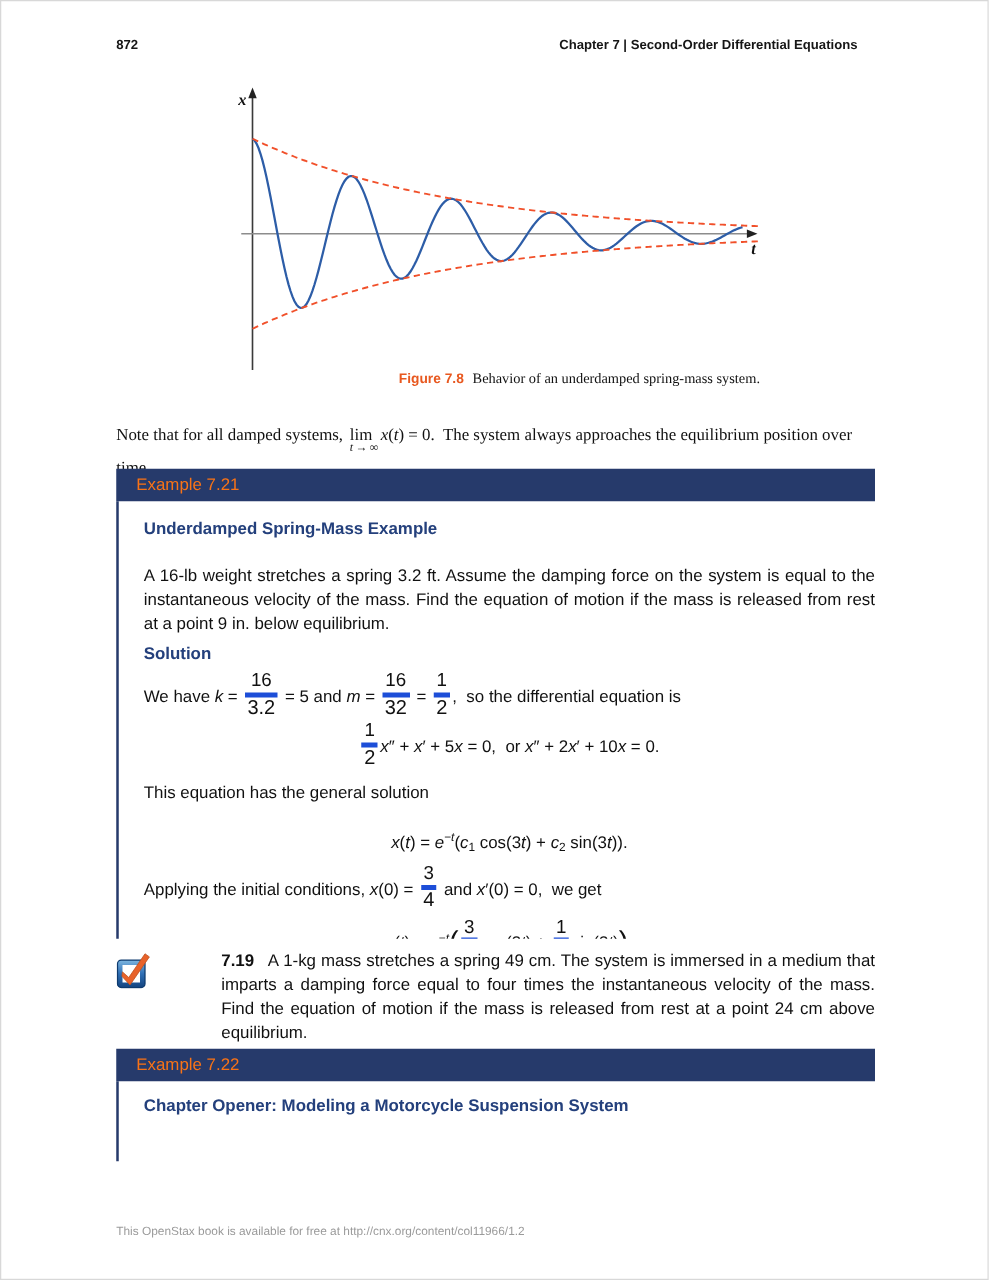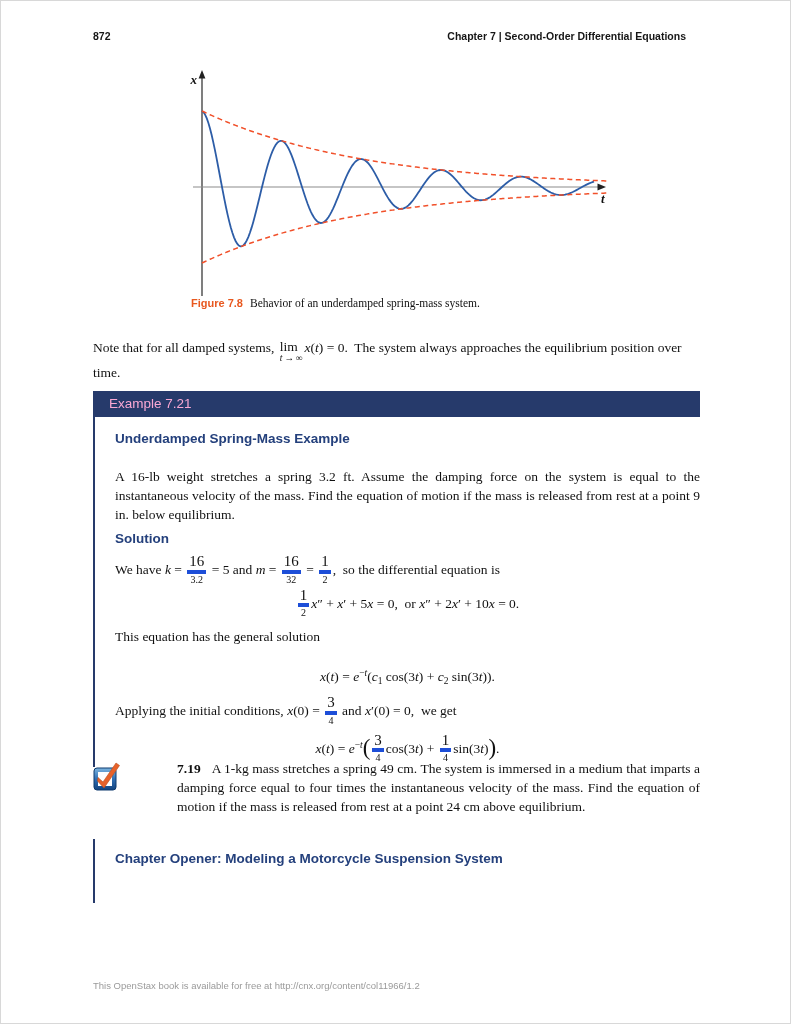--- a/index.html
+++ b/index.html
@@ -11,56 +11,56 @@
        justify-content:space-between;font-family:"Liberation Sans",sans-serif;
        font-size:10.5px;font-weight:bold;color:#161616;}
   
   .chartwrap{position:absolute;top:68px;left:180px;width:440px;height:228px;}
   .vaxis{stroke:#3a3a3a;stroke-width:1.3;}
   .haxis{stroke:#8c8c8c;stroke-width:1.2;}
   .arrow{fill:#222;}
   .axlabel{font-family:"Liberation Serif",serif;font-style:italic;
            font-weight:bold;font-size:13px;fill:#111;}
   
-  .caption{position:absolute;top:296px;left:190px;width:430px;font-size:11.5px;}
+  .caption{position:absolute;top:296px;left:177px;width:430px;font-size:11.5px;text-align:right;}
   .figlabel{font-family:"Liberation Sans",sans-serif;font-weight:bold;
             color:#E8581F;margin-right:7px;font-size:11px;}
   
   .note{position:absolute;top:338px;left:92px;width:607px;margin:0;
         font-size:13.5px;line-height:1.4;}
   .lim{display:inline-block;vertical-align:-9px;line-height:1;margin:0 2px;}
   .lim .limtop{display:block;font-size:13.5px;}
   .lim .limbot{display:block;font-size:9.5px;margin-top:1px;font-style:italic;}
   
   .example{position:absolute;left:92px;width:607px;}
   .ex1{top:374px;}
   .ex2{top:838px;}
-  .exbar{height:26px;background:#263A6B;color:#f9a8d4;
+  .exbar{height:26px;background:#263A6B;color:#f97316;
          font-family:"Liberation Sans",sans-serif;font-size:13.5px;
-         line-height:26px;padding-left:16px;box-sizing:border-box;margin-top:16px;}
+         line-height:26px;padding-left:16px;box-sizing:border-box;}
   .exbody{border-left:2px solid #263A6B;padding:14px 0 0 20px;box-sizing:border-box;overflow:hidden;}
   .ex1 .exbody{height:350px;}
   .ex2 .exbody{height:64px;padding-top:12px;}
   .exbody h3,.exbody h4{margin:0;font-family:"Liberation Sans",sans-serif;
         font-size:13.5px;font-weight:bold;color:#24407C;line-height:1.2;}
   .exbody h4{margin-top:6px;}
-  .serif{font-family:Liberation Serif, serif;font-size:13.5px;margin:0;line-height:1.4;}
+  .serif{font-family:Liberation Sans, sans-serif;font-size:13.5px;margin:0;line-height:1.4;}
   .just{text-align:justify;}
   .problem{margin-top:21px;}
   .wehave{margin-top:8px;}
   .eqc{text-align:center;}
   .eq1{margin-top:2px;}
   .general{margin-top:8px;}
   .eq2{margin-top:20px;}
   .applying{margin-top:8px;}
   .eq3{margin-top:4px;}
   
   .fr{display:inline-block;vertical-align:middle;text-align:center;margin:0 2px;position:relative;top:-2px;}
   .fr .nu{display:block;padding:0 2px;border-bottom:4px solid #1d4ed8;line-height:1.1;font-size:15px;}
-  .fr .de{display:block;padding:0 2px;line-height:1.1;font-size:10px;}
+  .fr .de{display:block;padding:0 2px;line-height:1.1;font-size:16px;}
   sup{font-size:9.5px;vertical-align:5px;}
   sub{font-size:9.5px;vertical-align:-3px;}
   .bigp{font-size:23px;vertical-align:-2px;font-weight:400;}
   
   .checkpoint{position:absolute;top:757px;left:92px;width:607px;display:flex;gap:44px;}
   .cpicon{flex:0 0 27px;margin-top:3px;}
   .cptext{flex:1;margin:2px 0 0 13px;}
   .cpnum{font-weight:bold;margin-right:11px;}
   
   .footer{position:absolute;top:979px;left:92px;font-family:"Liberation Sans",sans-serif;
@@ -127,20 +127,23 @@
         <rect x="5" y="11" width="14" height="14" fill="#ffffff"></rect>
         <polygon points="5,16.5 10,21 23,2 26.5,4.5 11,27 4.5,20" fill="#e8622a" stroke="#b94f1d" stroke-width="0.6"></polygon>
       </svg>
     </span>
     <p class="serif just cptext">
       <b class="cpnum">7.19</b><span>A 1-kg mass stretches a spring 49 cm. The system is immersed in a medium that imparts a damping force equal to four times the instantaneous velocity of the mass. Find the equation of motion if the mass is released from rest at a point 24 cm above equilibrium.</span>
     </p>
   </div>
 
   <section class="example ex2">
+    <div class="exbar">
+      <span>Example 7.22</span>
+    </div>
     <div class="exbody">
       <h3>Chapter Opener: Modeling a Motorcycle Suspension System</h3>
     </div>
   </section>
 
   <div class="footer">This OpenStax book is available for free at http://cnx.org/content/col11966/1.2</div>
 
 </div>
 
 </body></html>

